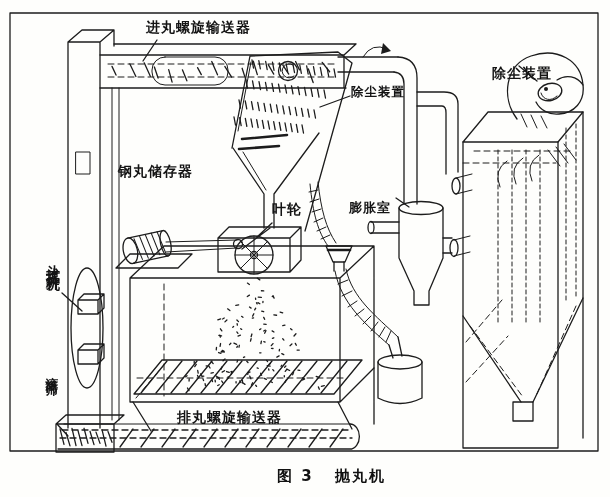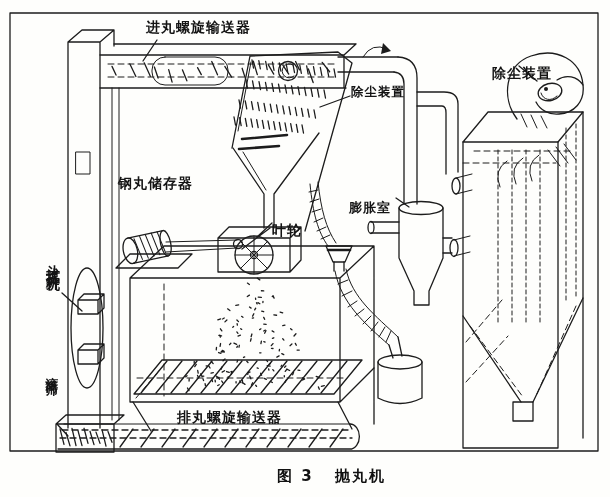--- a/index.html
+++ b/index.html
@@ -388,23 +388,23 @@
       <path d="M350,96 L320,107"></path>
       <path d="M272,223 L257,237 M270,228 L242,249"></path>
       <path d="M396,198 L409,207"></path>
       <path d="M519,66 L537,81"></path>
       <path d="M62,293 L82,311"></path>
       <path d="M57,424 L68,436"></path>
     </g>
   </svg>
 
   <div class="lbl" style="left:146px;top:20px;">进丸螺旋输送器</div>
-  <div class="lbl" style="left:118px;top:176px;text-align:right;">钢丸储存器</div>
+  <div class="lbl" style="left:118px;top:164px;text-align:right;">钢丸储存器</div>
   <div class="lbl" style="left:351px;top:85px;font-size:12.5px;">除尘装置</div>
-  <div class="lbl" style="left:272px;top:223px;">叶轮</div>
+  <div class="lbl" style="left:272px;top:202px;">叶轮</div>
   <div class="lbl" style="left:349px;top:201px;font-size:13px;">膨胀室</div>
   <div class="lbl" style="left:492px;top:46px;margin-top:20px;">除尘装置</div>
   <div class="lbl v" style="left:45px;top:254px;">斗式提升机</div>
   <div class="lbl v" style="left:44px;top:366px;font-size:13px;">滚筒筛</div>
   <div class="lbl" style="left:177px;top:410px;">排丸螺旋输送器</div>
 
   <div class="caption">
     <span>图 3</span>
     <span>抛丸机</span>
   </div>

